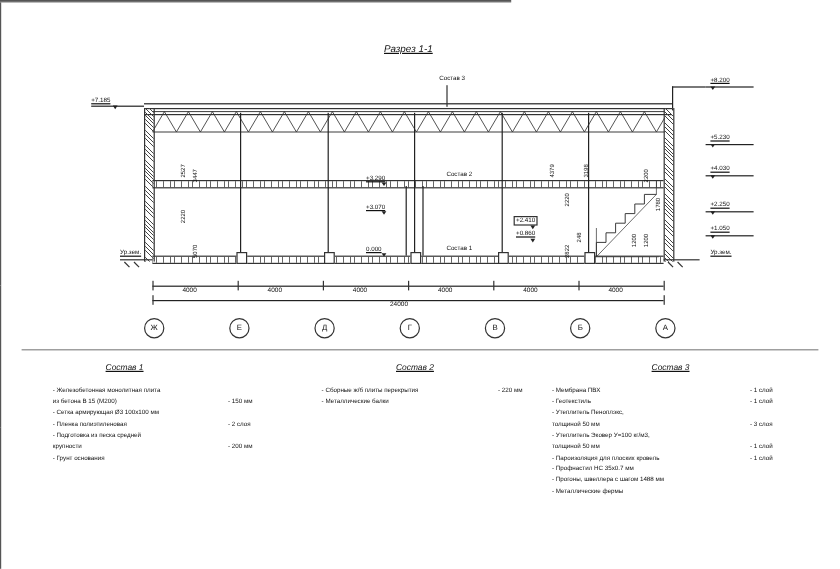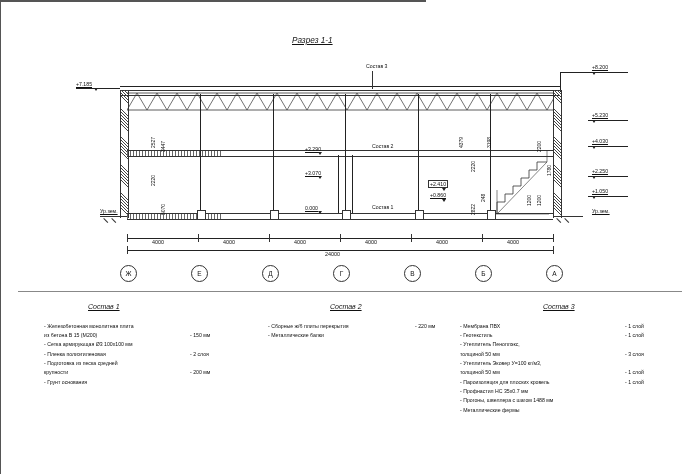--- a/index.html
+++ b/index.html
@@ -6,21 +6,21 @@
   body{
     width:700px;height:474px;
     background:#ffffff;
     font-family:"Liberation Sans", sans-serif;
     color:#111;
     position:relative;
     overflow:hidden;
   }
   .page{position:absolute;left:0;top:0;width:700px;height:474px;}
   .lbl{position:absolute;font-size:5.2px;line-height:1.15;white-space:nowrap;}
-  .ttl{position:absolute;font-size:8.2px;font-style:italic;text-decoration:underline;white-space:nowrap;}
+  .ttl{position:absolute;font-size:8.2px;font-style:italic;text-decoration:underline;white-space:nowrap;margin-left:28px;}
   .sec-ttl{position:absolute;font-size:7px;font-style:italic;text-decoration:underline;white-space:nowrap;}
   .v{position:absolute;font-size:5px;white-space:nowrap;transform-origin:0 0;transform:rotate(-90deg);}
   .line{position:absolute;background:#222;}
   .hl{height:1px;}
   .vl{width:1px;}
   .thin{background:#555;}
   .circ{position:absolute;width:15px;height:15px;border:1px solid #333;border-radius:50%;
         font-size:6.5px;display:flex;align-items:center;justify-content:center;background:#fff;}
   .lvlbox{position:absolute;font-size:5.2px;white-space:nowrap;border:1px solid #333;padding:0 1px;background:#fff;}
   .lvlu{position:absolute;font-size:5.2px;white-space:nowrap;text-decoration:underline;}

